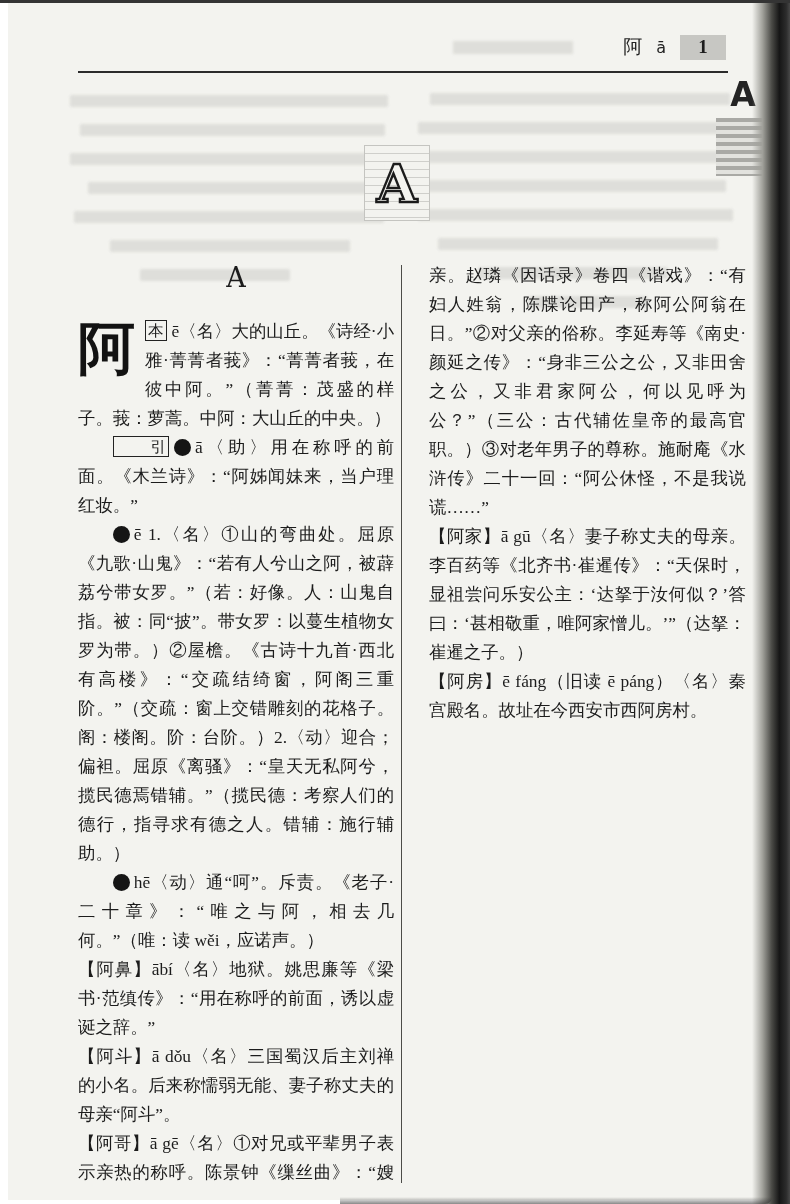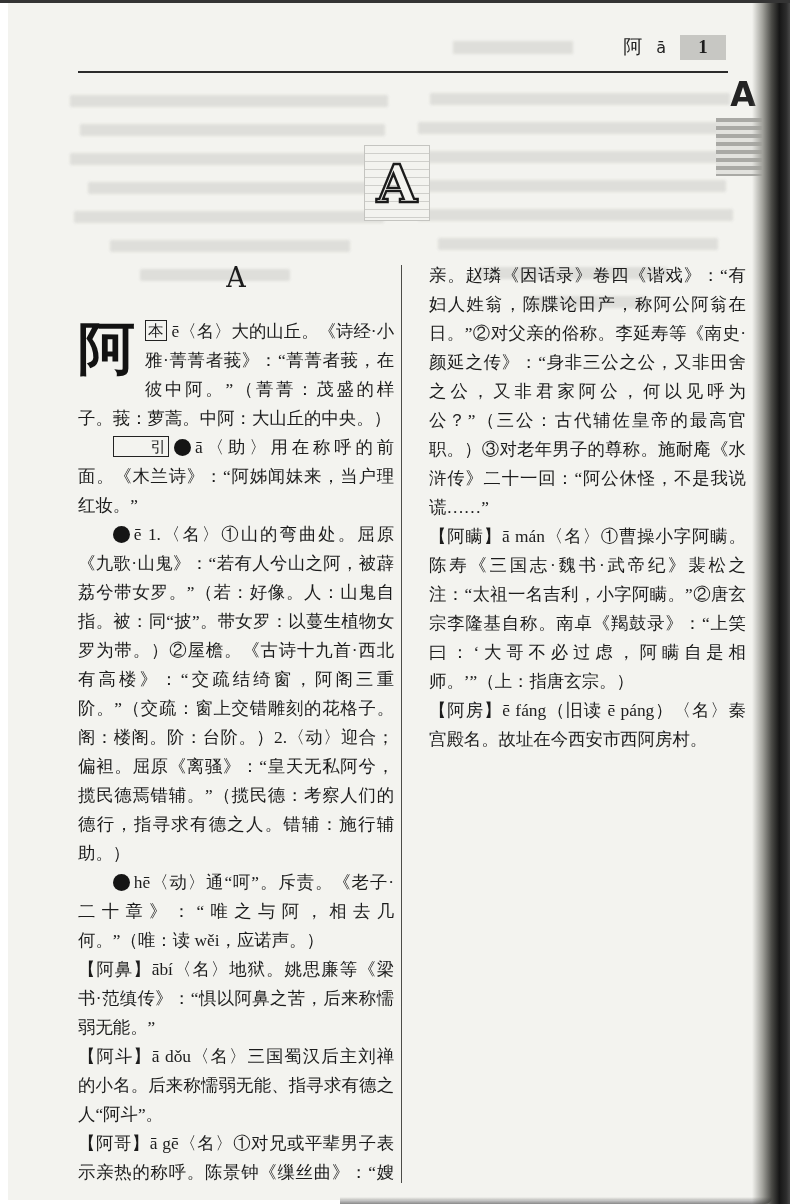--- a/index.html
+++ b/index.html
@@ -133,31 +133,31 @@
       </p>
 
       <p class="para indent">
         <span class="circle">二</span><span>ē 1.〈名〉①山的弯曲处。屈原《九歌·山鬼》：“若有人兮山之阿，被薜荔兮带女罗。”（若：好像。人：山鬼自指。被：同“披”。带女罗：以蔓生植物女罗为带。）②屋檐。《古诗十九首·西北有高楼》：“交疏结绮窗，阿阁三重阶。”（交疏：窗上交错雕刻的花格子。阁：楼阁。阶：台阶。）2.〈动〉迎合；偏袒。屈原《离骚》：“皇天无私阿兮，揽民德焉错辅。”（揽民德：考察人们的德行，指寻求有德之人。错辅：施行辅助。）</span>
       </p>
 
       <p class="para indent">
         <span class="circle">三</span><span>hē〈动〉通“呵”。斥责。《老子·二十章》：“唯之与阿，相去几何。”（唯：读 wěi，应诺声。）</span>
       </p>
 
-      <p class="para">【阿鼻】ābí〈名〉地狱。姚思廉等《梁书·范缜传》：“惧以阿鼻之苦，后来称懦弱无能。”</p>
-      <p class="para">【阿斗】ā dǒu〈名〉三国蜀汉后主刘禅的小名。后来称懦弱无能、指寻求有德之人“阿斗”。</p>
+      <p class="para">【阿鼻】ābí〈名〉地狱。姚思廉等《梁书·范缜传》：“用在称呼的前面，诱以虚诞之辞。”</p>
+      <p class="para">【阿斗】ā dǒu〈名〉三国蜀汉后主刘禅的小名。后来称懦弱无能、妻子称丈夫的母亲“阿斗”。</p>
       <p class="para">【阿哥】ā gē〈名〉①对兄或平辈男子表示亲热的称呼。陈景钟《缫丝曲》：“嫂云小姑尔未知，阿哥正苦卖丝迟。”②清代皇子的通称。清代不立太子，皇子生后，只按排行称阿哥，如大阿哥、二阿哥。至成年后，授以爵号。③满俗，父母或称儿子为阿哥。文康《儿女英雄传》：“老爷听了这话，把脸一沉，问道：‘阿哥！你在哪里弄得许多银子？’”</p>
 
     </div>
 
     <div class="divider"></div>
 
     <div class="col col-right">
       <p class="para">亲。赵璘《因话录》卷四《谐戏》：“有妇人姓翁，陈牒论田产，称阿公阿翁在日。”②对父亲的俗称。李延寿等《南史·颜延之传》：“身非三公之公，又非田舍之公，又非君家阿公，何以见呼为公？”（三公：古代辅佐皇帝的最高官职。）③对老年男子的尊称。施耐庵《水浒传》二十一回：“阿公休怪，不是我说谎……”</p>
-      <p class="para">【阿瞒】ā mán〈名〉①曹操小字阿瞒。陈寿《三国志·魏书·武帝纪》裴松之注：“太祖一名吉利，小字阿瞒。”②唐玄宗李隆基自称。南卓《羯鼓录》：“上笑曰：‘大哥不必过虑，阿瞒自是相师。’”（上：指唐玄宗。）</p>
+      <p class="para">【阿家】ā gū〈名〉妻子称丈夫的母亲。李百药等《北齐书·崔暹传》：“天保时，显祖尝问乐安公主：‘达拏于汝何似？’答曰：‘甚相敬重，唯阿家憎儿。’”（达拏：崔暹之子。）</p>
       <p class="para">【阿房】ē fáng（旧读 ē páng）〈名〉秦宫殿名。故址在今西安市西阿房村。</p>
 
     </div>
 
   </div>
 </div>
 
 <div class="thumb">
   <div class="thumb-letter">A</div>
   <div class="thumb-stripes"></div>

